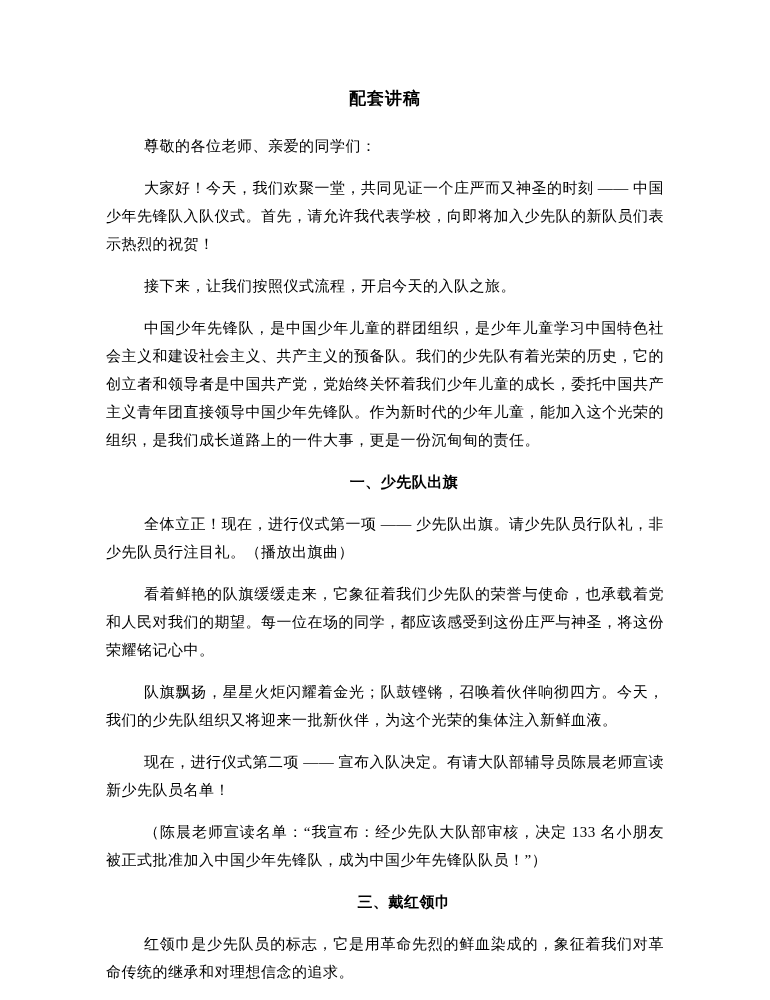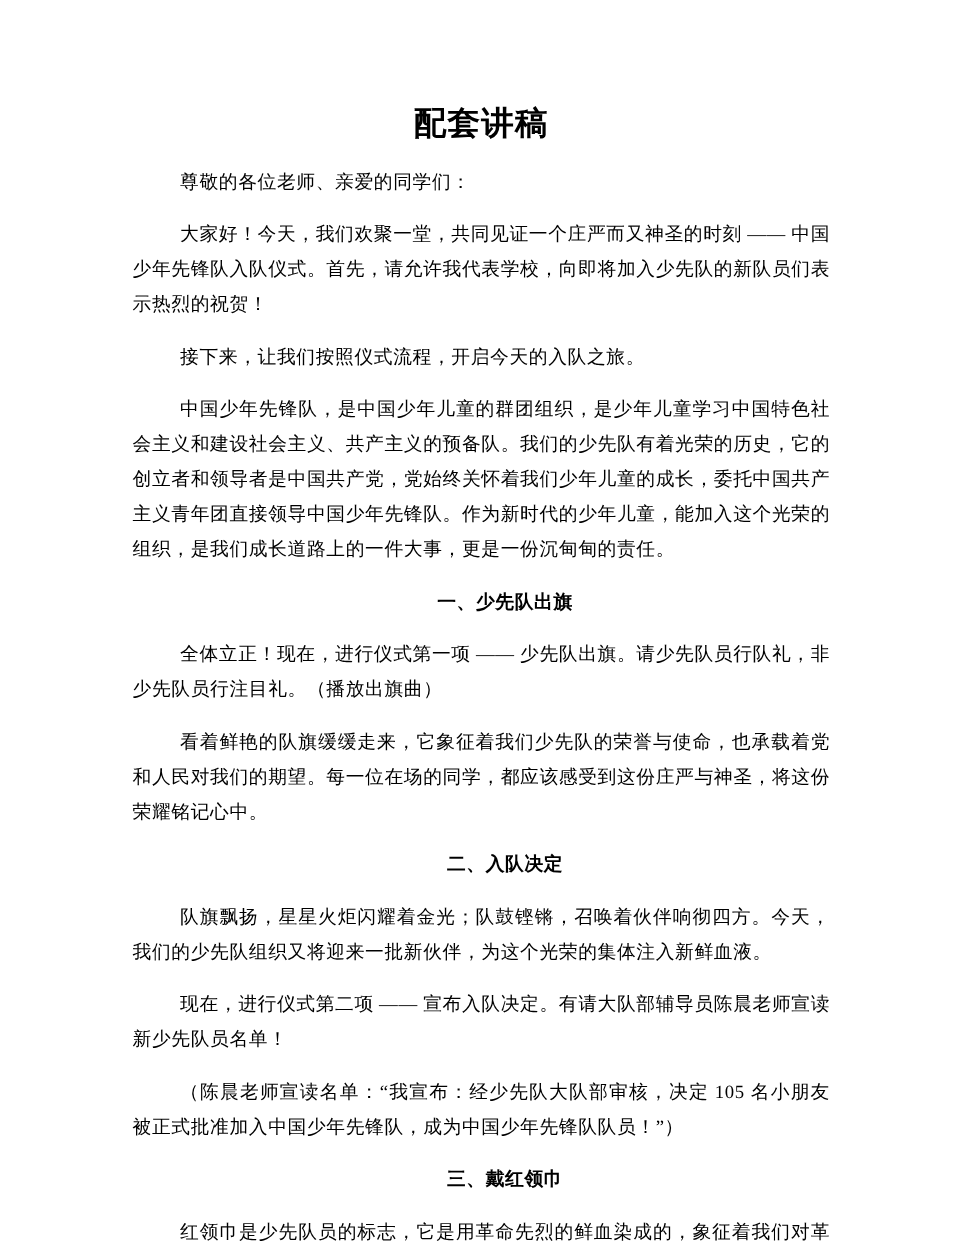--- a/index.html
+++ b/index.html
@@ -12,21 +12,21 @@
     width: 770px;
     height: 1000px;
     background: #ffffff;
     box-sizing: border-box;
     padding: 84px 92px 0 92px;
     font-family: "Liberation Serif", "DejaVu Serif", serif;
     color: #000000;
     overflow: hidden;
   }
   .doc-title {
-    font-size: 26px;
+    font-size: 17px;
     font-weight: bold;
     text-align: center;
     line-height: 30px;
     margin: 0 0 18px 0;
     letter-spacing: 1px;
   }
   .para {
     font-size: 15px;
     line-height: 28px;
     margin: 14px;
@@ -47,20 +47,19 @@
 
   <p class="para">尊敬的各位老师、亲爱的同学们：</p>
   <p class="para">大家好！今天，我们欢聚一堂，共同见证一个庄严而又神圣的时刻 ——  中国少年先锋队入队仪式。首先，请允许我代表学校，向即将加入少先队的新队员们表示热烈的祝贺！</p>
   <p class="para">接下来，让我们按照仪式流程，开启今天的入队之旅。</p>
   <p class="para">中国少年先锋队，是中国少年儿童的群团组织，是少年儿童学习中国特色社会主义和建设社会主义、共产主义的预备队。我们的少先队有着光荣的历史，它的创立者和领导者是中国共产党，党始终关怀着我们少年儿童的成长，委托中国共产主义青年团直接领导中国少年先锋队。作为新时代的少年儿童，能加入这个光荣的组织，是我们成长道路上的一件大事，更是一份沉甸甸的责任。</p>
 
   <p class="para heading">一、少先队出旗</p>
   <p class="para">全体立正！现在，进行仪式第一项 ——  少先队出旗。请少先队员行队礼，非少先队员行注目礼。（播放出旗曲）</p>
   <p class="para">看着鲜艳的队旗缓缓走来，它象征着我们少先队的荣誉与使命，也承载着党和人民对我们的期望。每一位在场的同学，都应该感受到这份庄严与神圣，将这份荣耀铭记心中。</p>
 
-  <p class="para heading">二、入队决定</p>
   <p class="para">队旗飘扬，星星火炬闪耀着金光；队鼓铿锵，召唤着伙伴响彻四方。今天，我们的少先队组织又将迎来一批新伙伴，为这个光荣的集体注入新鲜血液。</p>
   <p class="para">现在，进行仪式第二项 ——  宣布入队决定。有请大队部辅导员陈晨老师宣读新少先队员名单！</p>
-  <p class="para">（陈晨老师宣读名单：“我宣布：经少先队大队部审核，决定 105 名小朋友被正式批准加入中国少年先锋队，成为中国少年先锋队队员！”）</p>
+  <p class="para">（陈晨老师宣读名单：“我宣布：经少先队大队部审核，决定 133 名小朋友被正式批准加入中国少年先锋队，成为中国少年先锋队队员！”）</p>
 
   <p class="para heading">三、戴红领巾</p>
   <p class="para">红领巾是少先队员的标志，它是用革命先烈的鲜血染成的，象征着我们对革命传统的继承和对理想信念的追求。</p>
 </div>
 
 </body></html>

